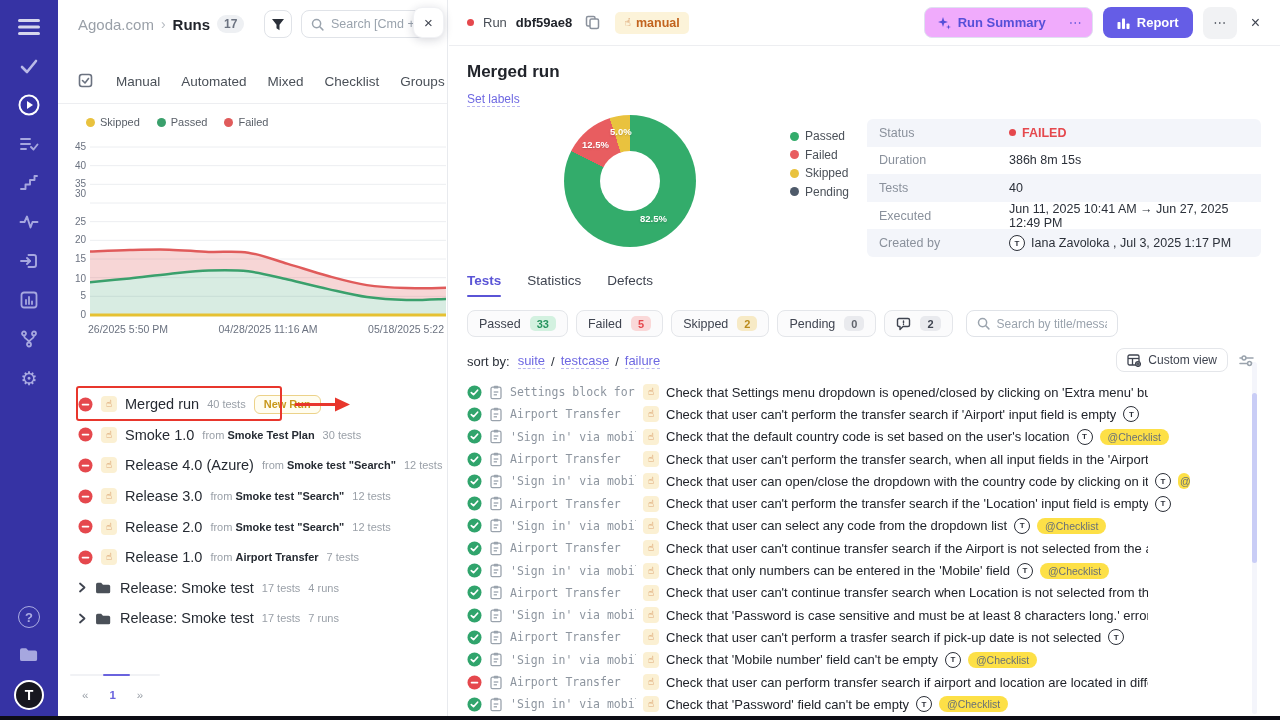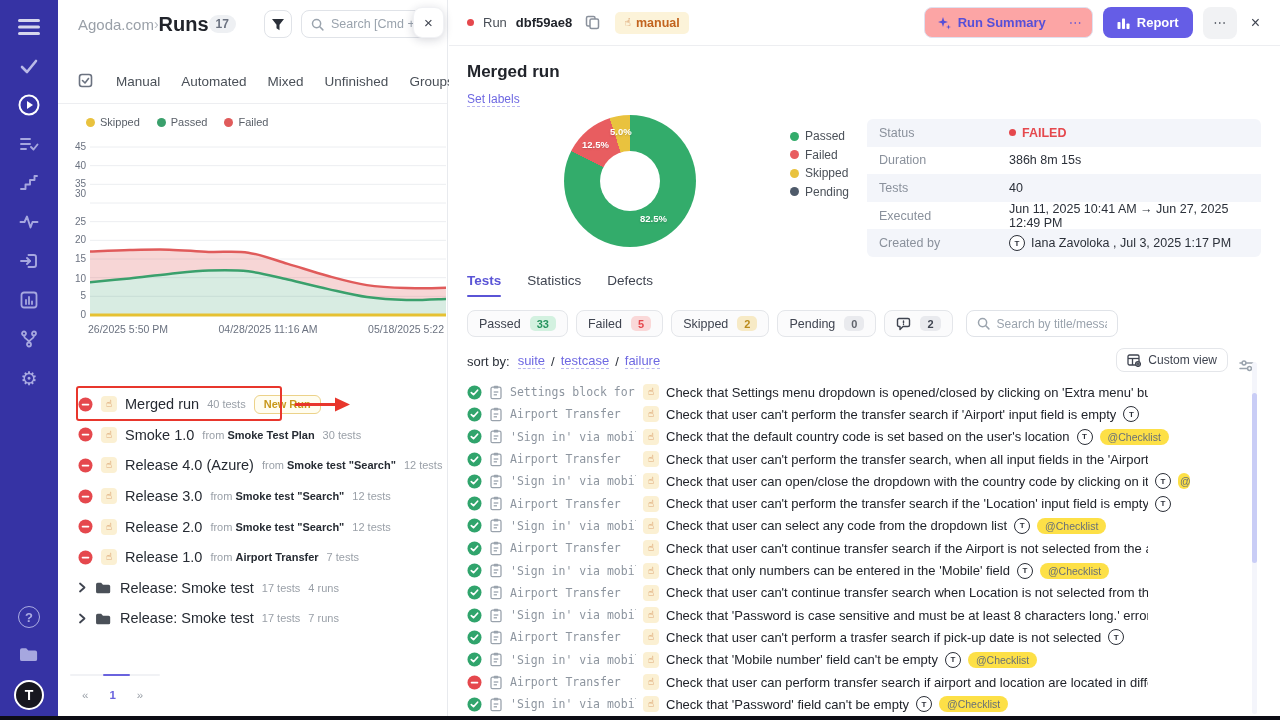--- a/index.html
+++ b/index.html
@@ -18,24 +18,24 @@
   .sb-help { width:22px; height:22px; border:1.8px solid #c9cbf2; border-radius:50%;
              color:#c9cbf2; font-size:13px; font-weight:bold; display:flex; align-items:center; justify-content:center;}
   .sb-avatar { width:30px; height:30px; border-radius:50%; background:#17171f; border:2.5px solid #fff;
                color:#fff; font-size:14px; font-weight:bold; display:flex; align-items:center; justify-content:center;}
   .bottom-bar { position:absolute; left:0; bottom:0; width:1280px; height:4px; background:#0d0d15; z-index:9;}
 
   
   .left-panel { position:absolute; left:58px; top:0; width:390px; height:720px; background:#fff;
                 border-right:1px solid #e8eaee; }
   .lp-header { position:relative; display:flex; align-items:center; height:48px; padding:0 8px 0 20px; }
-  .crumb { display:flex; align-items:center; white-space:nowrap;justify-content:flex-end; }
+  .crumb { display:flex; align-items:center; gap:7px; white-space:nowrap;justify-content:flex-end; }
   .crumb-proj { color:#9aa0a8; font-size:15px; }
   .crumb-sep  { color:#b6bbc2; font-size:14px; }
-  .crumb-page { color:#21242b; font-size:20px; font-weight:bold; }
+  .crumb-page { color:#21242b; font-size:15px; font-weight:bold; }
   .crumb-count{ background:#eef0f3; color:#6b7280; font-size:12px; font-weight:bold;
                 border-radius:9px; padding:2px 7px; }
   .filter-btn { margin-left:auto; width:28px; height:28px; border:1px solid #e0e3e8; border-radius:8px;
                 background:#fff; display:flex; align-items:center; justify-content:center; cursor:pointer;}
   .lp-search { display:flex; align-items:center; gap:7px; border:1px solid #e0e3e8; border-radius:8px;
                height:28px; width:138px; margin-left:9px; padding:0 9px; background:#fff;}
   .lp-search input { border:none; outline:none; width:100%; font-size:12.5px; color:#3f4450;
                      font-family:"Liberation Sans",sans-serif;}
   .lp-search input::placeholder { color:#9aa3ad; }
   .lp-close { position:absolute; right:3px; top:7px; width:31px; height:31px; background:#fff;
@@ -84,21 +84,21 @@
                padding:0 16px 0 18px; gap:9px; }
   .r-dot { width:7px; height:7px; border-radius:50%; background:#e5484d; flex:none;}
   .run-kind { color:#4a5058; font-size:13px; }
   .run-id { color:#21242b; font-size:13px; font-weight:bold; }
   .copy-btn { background:none; border:none; cursor:pointer; display:flex; padding:2px; margin-left:2px;}
   .manual-badge { display:flex; align-items:center; gap:5px; background:#fcf3d9; border-radius:5px;
                   padding:4px 9px; color:#c2641f; font-size:12.5px; font-weight:bold; margin-left:4px;}
   .manual-badge::before { content:"\261D"; font-size:11px; font-family:"DejaVu Sans",sans-serif;}
   .rp-right { margin-left:auto; display:flex; align-items:center; gap:10px; }
   .btn-summary { display:flex; align-items:flex-end; border:1px solid #dfe1f0; border-radius:8px;
-                 background:#fca5a5; overflow:hidden; cursor:pointer;margin-left:44px; }
+                 background:#f0abfc; overflow:hidden; cursor:pointer;margin-left:44px; }
   .btn-summary .seg1 { display:flex; align-items:center; gap:7px; padding:7px 12px; color:#564fd8;
                        font-size:13px; font-weight:600;}
   .btn-summary .sep { width:1px; background:#e3e5f2; }
   .btn-summary .seg2 { padding:7px 10px; color:#564fd8; font-size:13px; display:flex; align-items:center;}
   .btn-report { display:flex; align-items:center; gap:7px; background:#655de6; color:#fff; border:none;
                 border-radius:8px; padding:8px 14px; font-size:13px; font-weight:600; cursor:pointer;}
   .btn-more { width:34px; height:32px; background:#f1f2f4; border:none; border-radius:8px; color:#3f4450;
               font-size:13px; cursor:pointer; }
   .rp-close { background:none; border:none; font-size:16px; color:#3f4450; cursor:pointer; padding:2px 4px;}
 
@@ -148,21 +148,21 @@
   .search2 { margin-left:5px; display:flex; align-items:center; gap:7px; border:1px solid #e0e3e8;
              border-radius:8px; padding:0 10px; height:27px; width:152px; }
   .search2 input { border:none; outline:none; width:100%; font-size:12px; color:#3f4450;
                    font-family:"Liberation Sans",sans-serif;}
   .search2 input::placeholder { color:#9aa3ad; }
 
   .list-head { position:relative; display:flex; align-items:center; gap:5px; margin-top:13px; height:22px;
                font-size:13px; color:#2b3039; }
   .slink { color:#6e68e2; border-bottom:1px dashed #bab7f0; cursor:pointer; }
   .ssep { color:#2b3039; margin:0 1px; }
-  .view-cluster { position:absolute; right:8px; top:-2px; display:flex; align-items:flex-end; gap:11px; }
+  .view-cluster { position:absolute; right:8px; top:-2px; display:flex; align-items:center; gap:11px; }
   .custom-view { display:flex; align-items:center; gap:7px; border:1px solid #e4e6ea; background:#fff;
                  border-radius:8px; padding:4px 10px; font-size:12px; color:#3f4450; cursor:pointer;}
 
   .test-list { margin-top:9px; }
   .t-row { display:flex; align-items:center; gap:7px; height:22.3px; font-size:13px; cursor:pointer; }
   .st-ic svg { display:none; }
   .st-ic.st-passed .ic-check { display:block; }
   .st-ic.st-failed .ic-minus { display:block; }
   .t-suite { font-family:"DejaVu Sans Mono","Liberation Mono",monospace; font-size:11.5px; color:#8d959f;
              width:126px; white-space:nowrap; overflow:hidden; flex:none; }
@@ -285,21 +285,21 @@
           <polyline points="4.5,7.5 7,10 10.5,5.5"></polyline>
         </svg>
     </span>
 
       <span class="lp-tab">Manual</span>
 
       <span class="lp-tab">Automated</span>
 
       <span class="lp-tab">Mixed</span>
 
-      <span class="lp-tab">Unfinished</span>
+      <span class="lp-tab">Checklist</span>
 
       <span class="lp-tab">Groups</span>
     </div>
 
   <div class="lp-legend">
 
       <span class="lg-item">
         <span class="lg-dot" style="background: rgb(233, 194, 62);"></span>
         <span>Skipped</span>
       </span>

